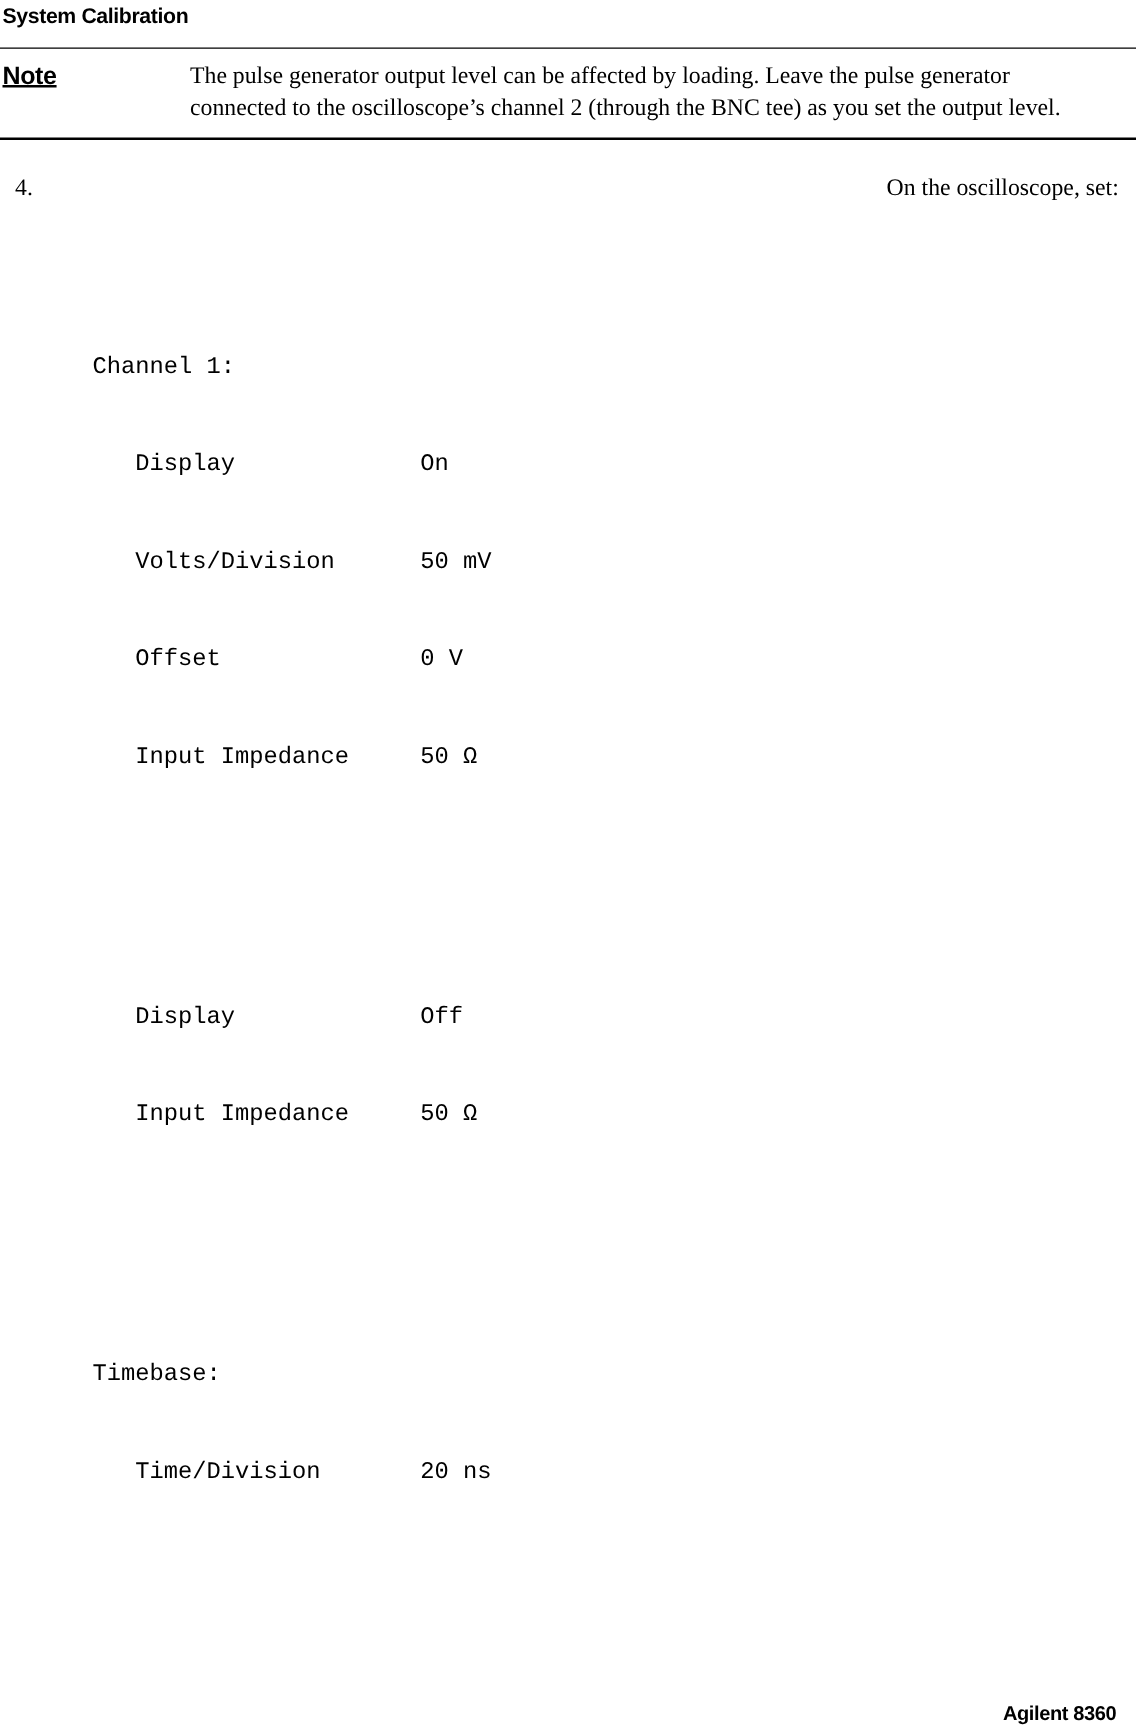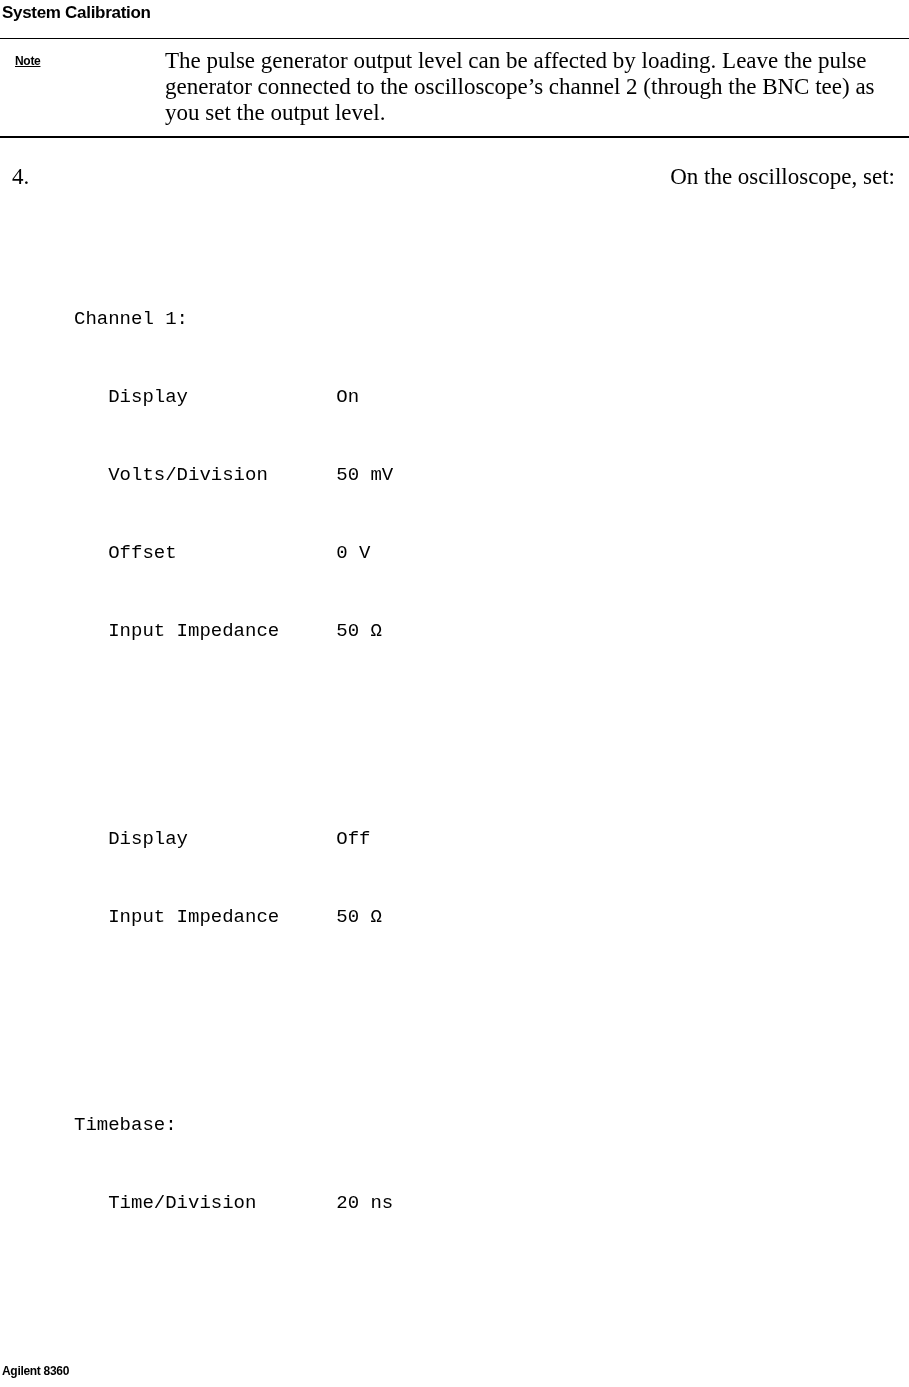--- a/index.html
+++ b/index.html
@@ -11,21 +11,21 @@
     position: relative;
     overflow: hidden;
   }
   .sans {
     font-family: "Liberation Sans", "DejaVu Sans", sans-serif;
     font-weight: 700;
     letter-spacing: -0.3px;
   }
   .serif {
     font-family: "Liberation Serif", "DejaVu Serif", serif;
-    font-size: 23px;
+    font-size: 19px;
     line-height: 26px;
   }
   .mono {
     font-family: "Liberation Mono", "DejaVu Sans Mono", monospace;
     font-size: 19px;
     line-height: 26px;
     white-space: pre;
   }
 
   .page-title {
@@ -43,23 +43,23 @@
   .rule-thick { border-top: 2.2px solid #000; }
 
   .note-row {
     display: flex;
     align-items: flex-start;
     padding: 9px 0 10px 0;
   }
   .note-label {
     width: 150px;
     flex: none;
-    font-size: 12px;
+    font-size: 20px;
     line-height: 26px;
-    margin-left: 15px;
+    margin-left: 2px;
     text-decoration: underline;
   }
   .note-text { width: 726px; }
 
   .step {
     display: flex;
     align-items: flex-start;
     margin-left: 12px;
   }
   .step-num { width: 28px; flex: none; }
@@ -73,25 +73,24 @@
   .lbl { display: inline-block; }
   .settings.col20 .lbl { width: 20ch; }
   #settings-step4 { margin-top: 12px; margin-bottom: 4px; }
 
   .footer {
     position: absolute;
     left: 2px;
     right: 16px;
     bottom: 4px;
     display: flex;
-    justify-content: center;
+    justify-content: flex-end;
     align-items: flex-start;
-    font-size: 12px;
+    font-size: 16px;
     line-height: 23px;
-    flex-direction: column;
   }
   .footer-right { text-align: right; }
   .footer-page-number { margin-left: 22px; }
 </style>
 </head>
 <body>
 
 <div class="page-title sans">System Calibration</div>
 
 <div class="rule rule-top"></div>

